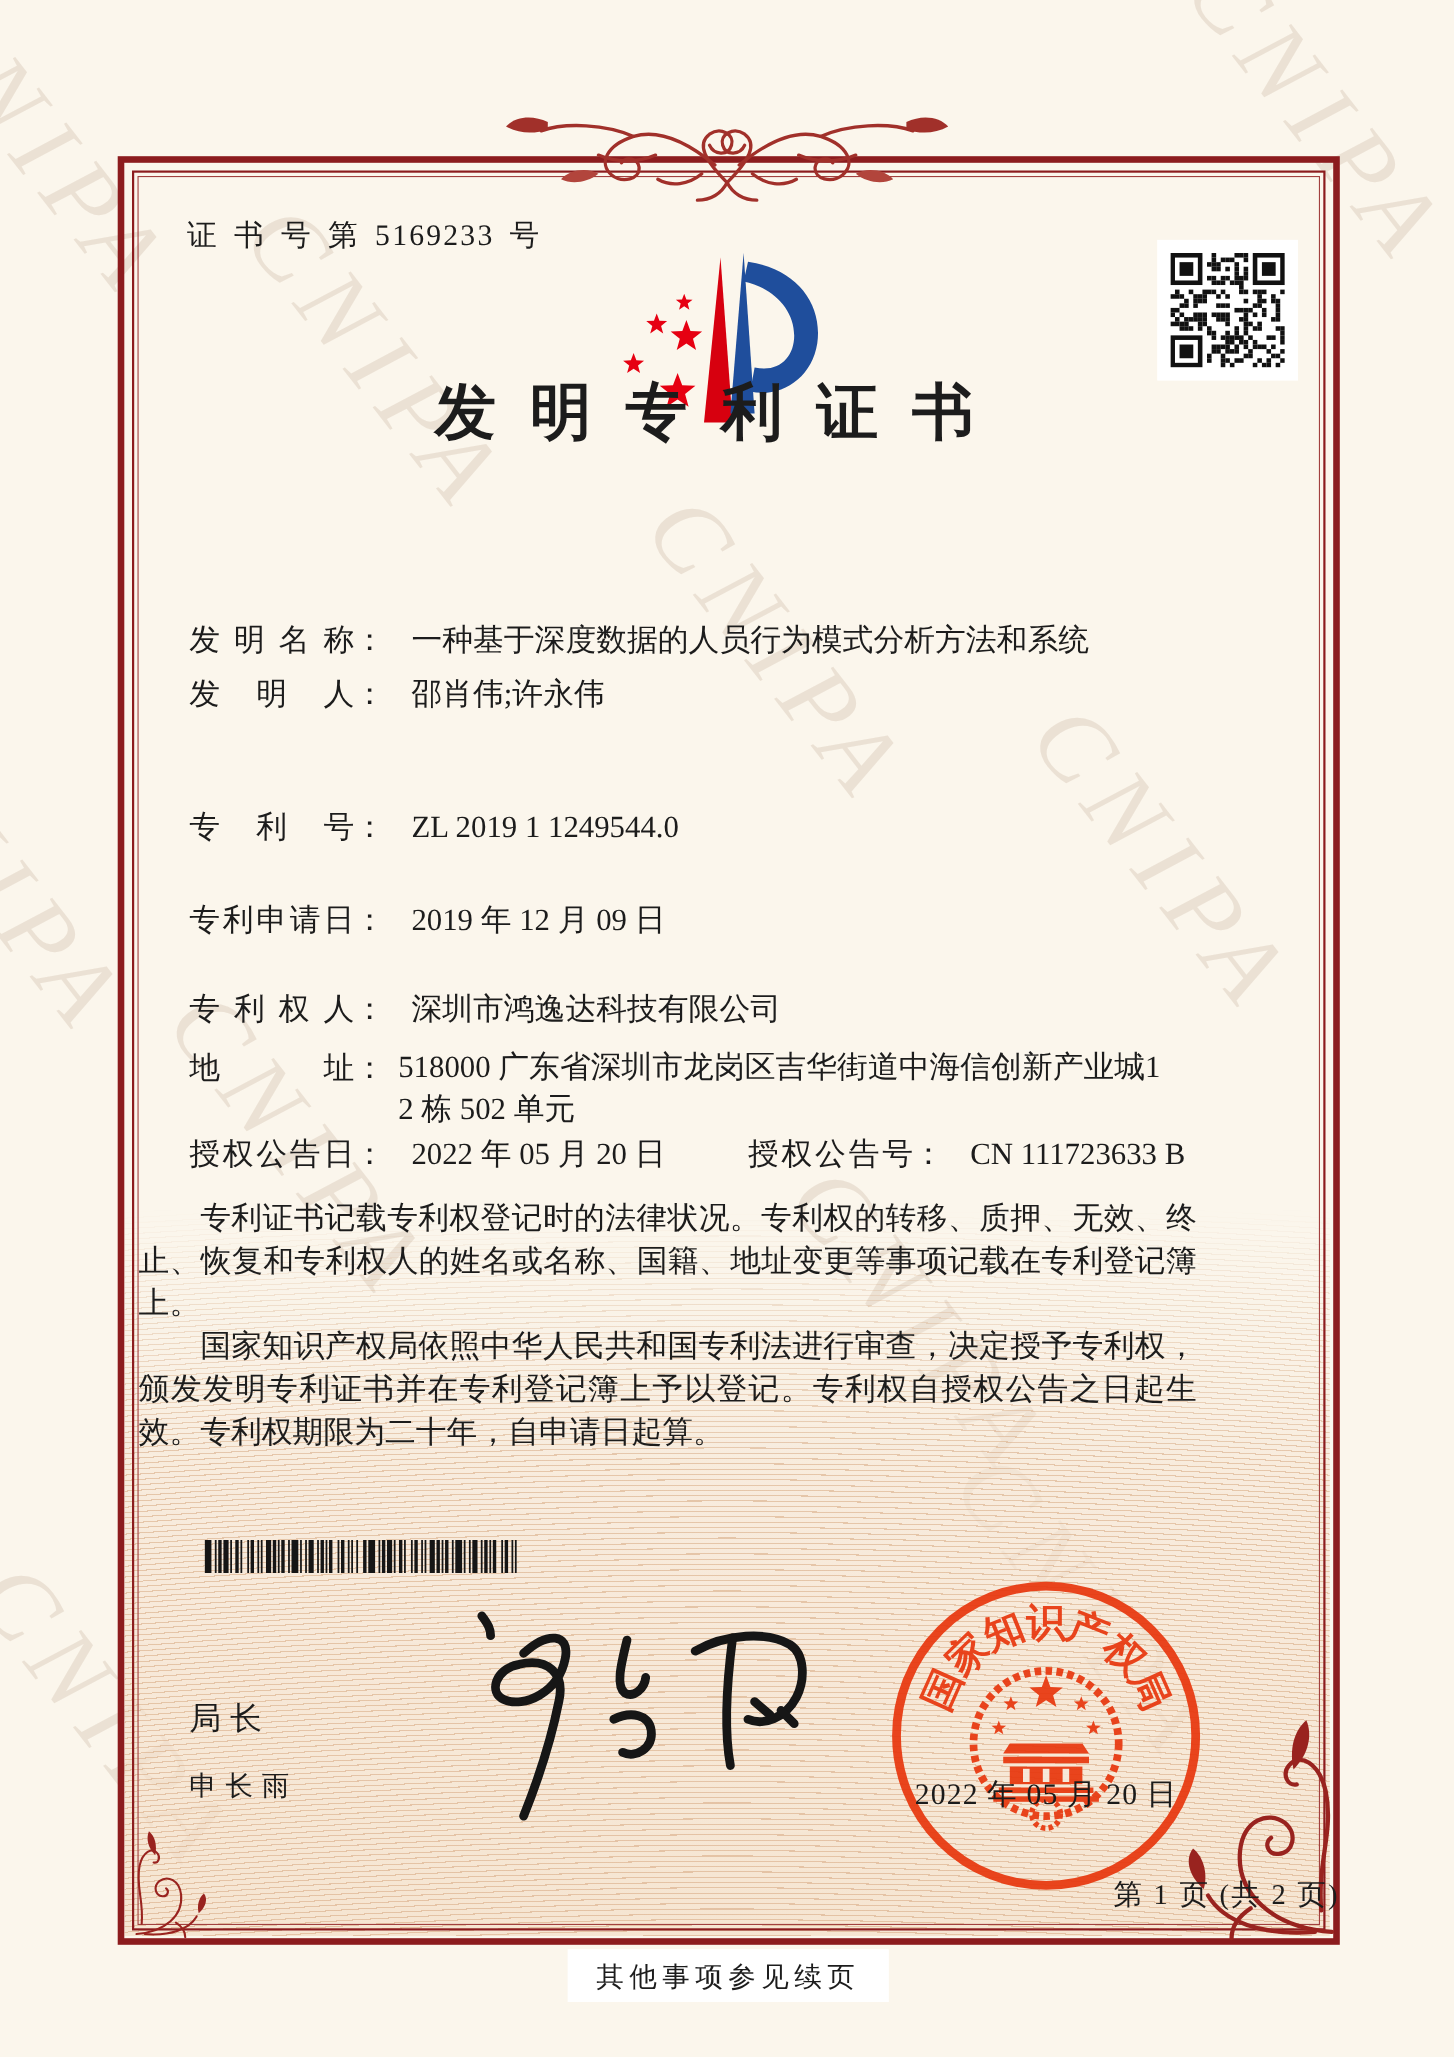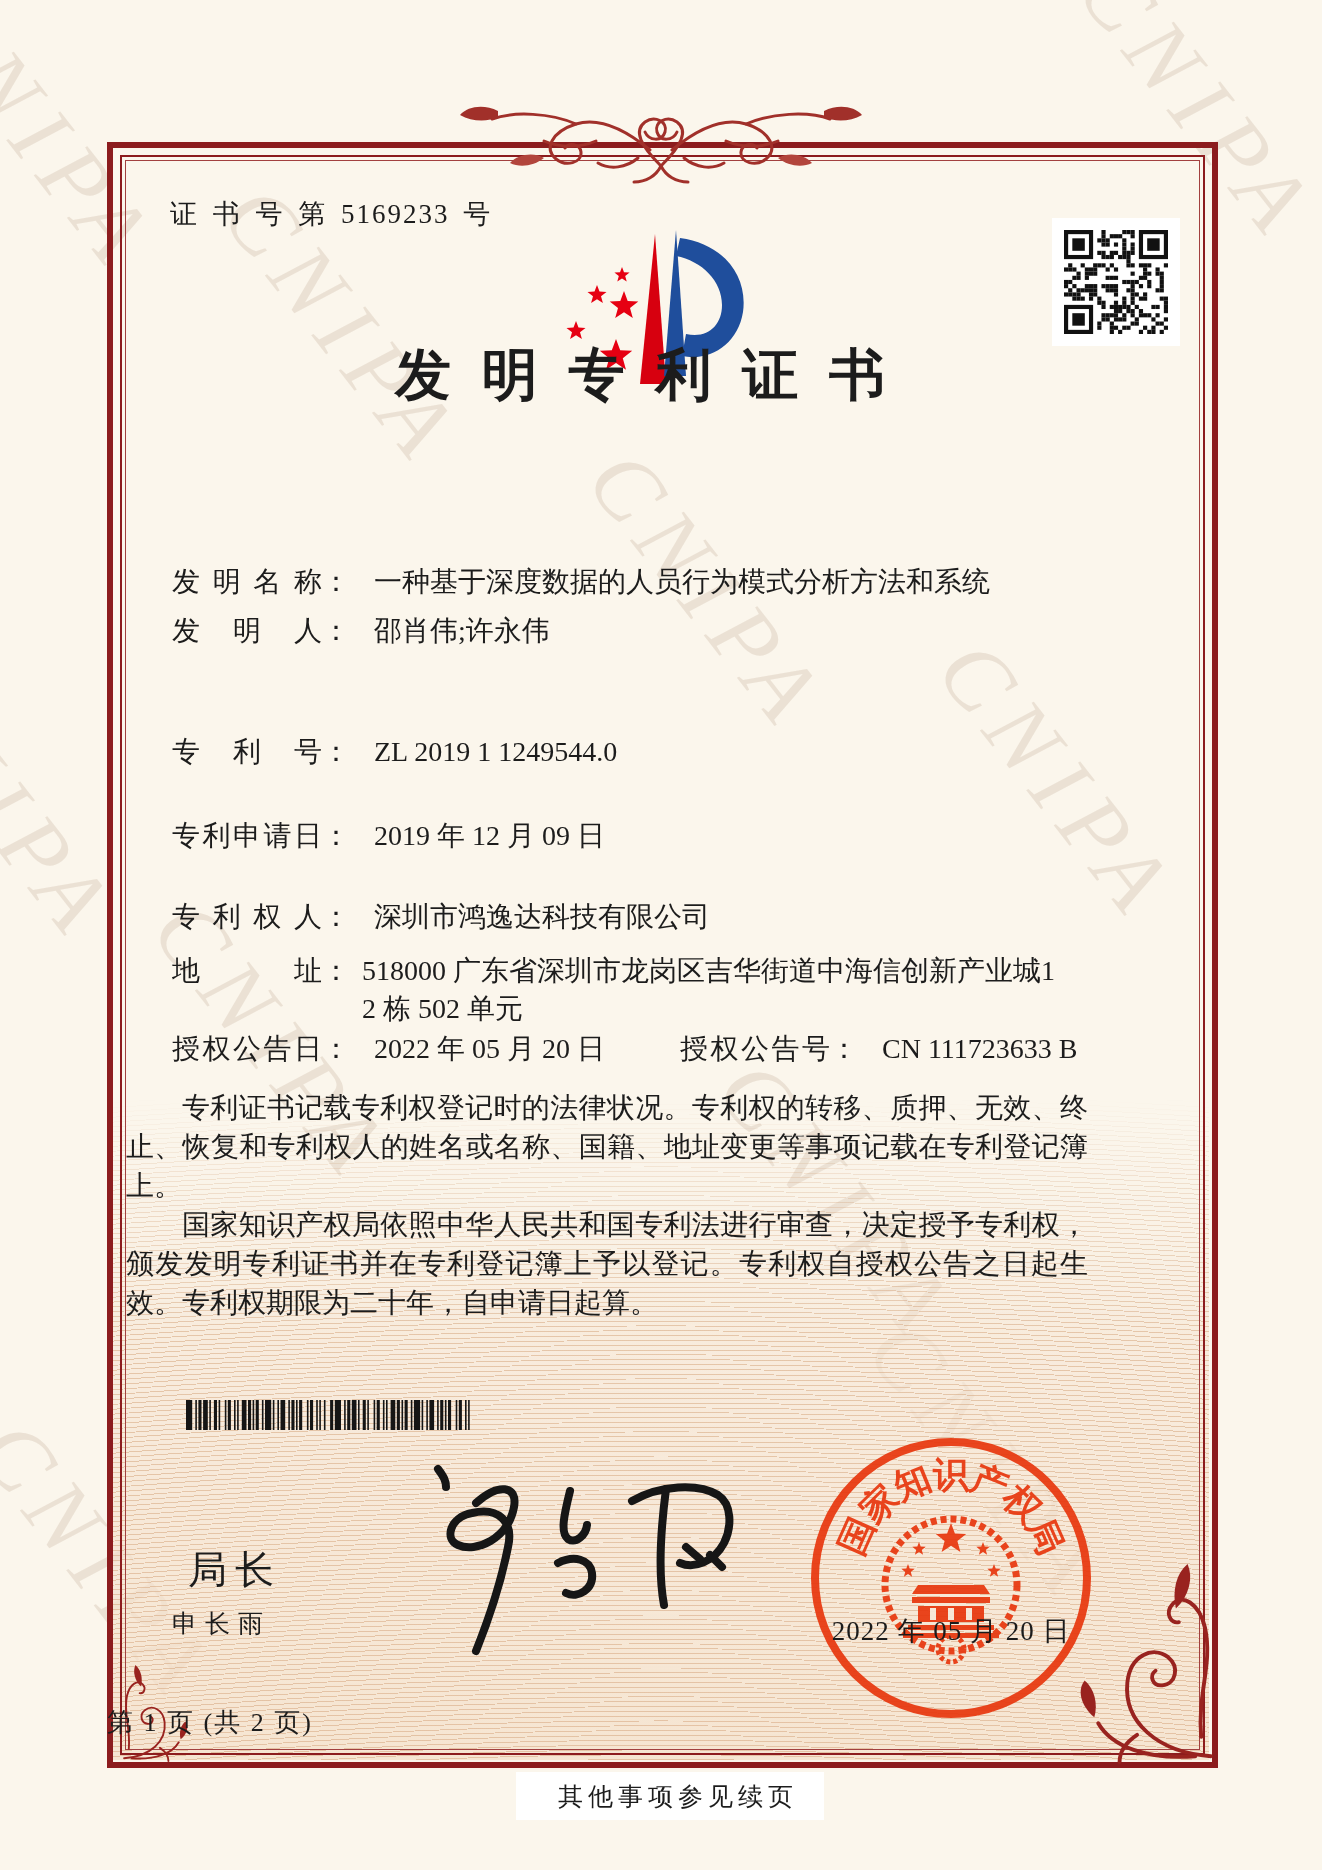--- a/index.html
+++ b/index.html
@@ -40,32 +40,32 @@
   .row{position:absolute;left:172px;font-size:28px;z-index:4;white-space:nowrap;}
   .lab{display:inline-block;width:150px;text-align:justify;text-align-last:justify;vertical-align:top;}
   .val{margin-left:24px;}
   .addr-val{display:inline-block;vertical-align:top;margin-left:12px;line-height:38px;white-space:normal;width:740px;}
   .grant2{position:absolute;left:508px;top:0;}
   .grant2 .lab{width:150px;}
   .paras{left:126px;top:1088px;width:962px;font-size:28px;line-height:39px;text-align:justify;z-index:4;}
   .paras p{margin:0;text-indent:2em;}
   .qr-pad{left:1052px;top:218px;width:128px;height:128px;background:#fff;z-index:4;}
   .barcode{left:186px;top:1400px;width:284px;height:30px;z-index:4;}
-  .sig-title{left:172px;top:1543px;font-size:39px;letter-spacing:8px;font-family:"Liberation Sans","DejaVu Sans",sans-serif;z-index:5;margin-left:16px;}
+  .sig-title{left:172px;top:1543px;font-size:29px;letter-spacing:8px;font-family:"Liberation Sans","DejaVu Sans",sans-serif;z-index:5;}
   .sig-name{left:172px;top:1607px;font-size:25px;letter-spacing:8px;font-family:"Liberation Sans","DejaVu Sans",sans-serif;z-index:5;}
   .signature{left:380px;top:1455px;z-index:6;}
   .seal{left:806px;top:1433px;z-index:5;opacity:.93;}
   .seal-date{
     left:806px;top:1613px;width:290px;text-align:center;font-size:27px;letter-spacing:1px;
     color:#1b1b1b;z-index:6;
   }
-  .page-num{left:107px;top:1705px;width:1111px;text-align:left;font-size:26px;letter-spacing:2px;z-index:4;}
+  .page-num{left:107px;top:1705px;width:1111px;text-align:right;font-size:26px;letter-spacing:2px;z-index:4;}
   .note-box{
     left:516px;top:1772px;width:292px;height:48px;background:#ffffff;z-index:4;
-    display:flex;align-items:center;justify-content:center;padding-left:16px;
+    display:flex;align-items:center;justify-content:center;
   }
   .note-box span{font-size:25px;letter-spacing:5px;}
   .ornament{z-index:3;}
   svg text.sealchar{font-family:"Liberation Serif","DejaVu Serif",serif;font-weight:700;}
 </style>
 </head>
 <body>
 
 <span class="wm" style="left:-20px;top:-30px">CNIPA</span>
 <span class="wm" style="left:1140px;top:-60px">CNIPA</span>

